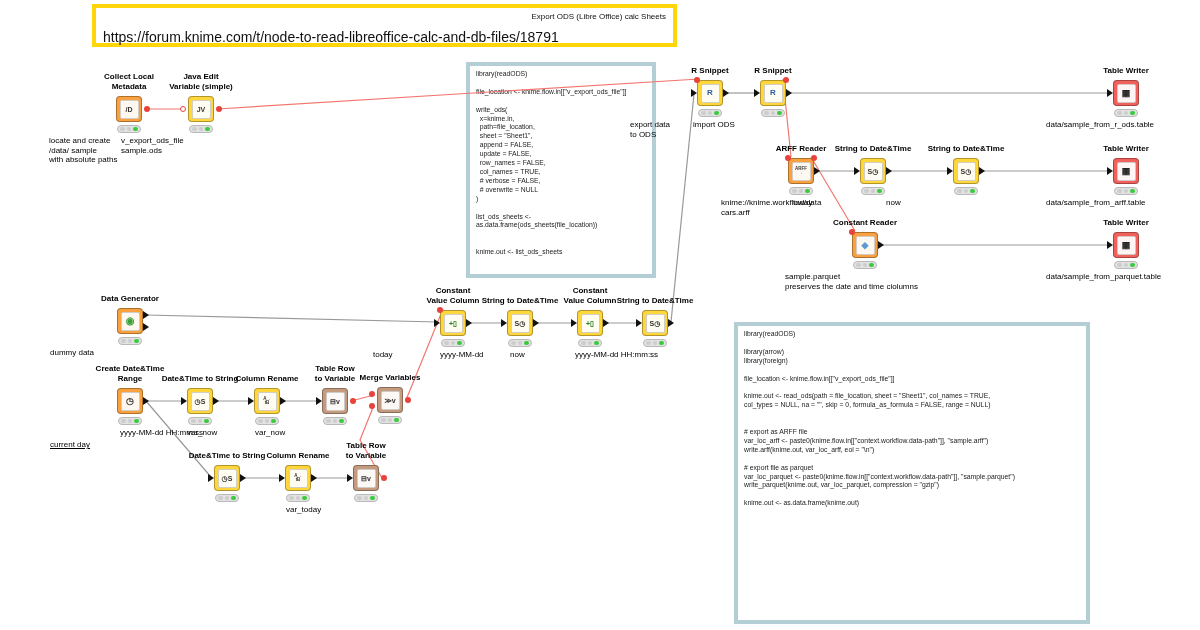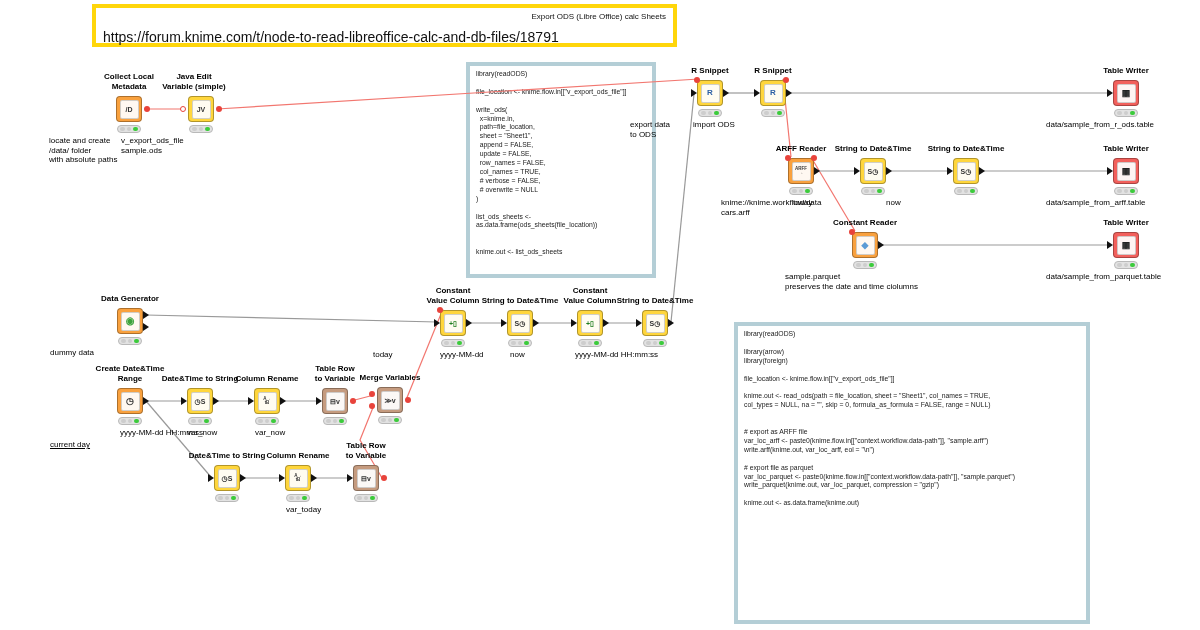--- a/index.html
+++ b/index.html
@@ -133,23 +133,23 @@
     <div class="nbody" style="left: 116px; top: 96px; background: rgb(249, 161, 62);">
       <span class="chip" style="font-size: 7px; color: rgb(51, 51, 51);">/D</span>
       <i class="port fout-r"></i>
     </div>
     <div class="tlight" style="left: 117px; top: 125px;">
       <i class="dot"></i>
       <i class="dot"></i>
       <i class="dot on"></i>
     </div>
     <div class="ncap" style="left: 49px; top: 136px;">locate and create
-/data/ folder
+/data/ sample
 with absolute paths</div>
-    <div class="nlabel" style="left: 114px; top: 72px;">Java Edit
+    <div class="nlabel" style="left: 121px; top: 72px;">Java Edit
 Variable (simple)</div>
     <div class="nbody" style="left: 188px; top: 96px; background: rgb(255, 214, 60);">
       <span class="chip" style="font-size: 7px; color: rgb(51, 51, 51);">JV</span>
       <i class="port fin-l"></i>
       <i class="port fout-r"></i>
     </div>
     <div class="tlight" style="left: 189px; top: 125px;">
       <i class="dot"></i>
       <i class="dot"></i>
       <i class="dot on"></i>

